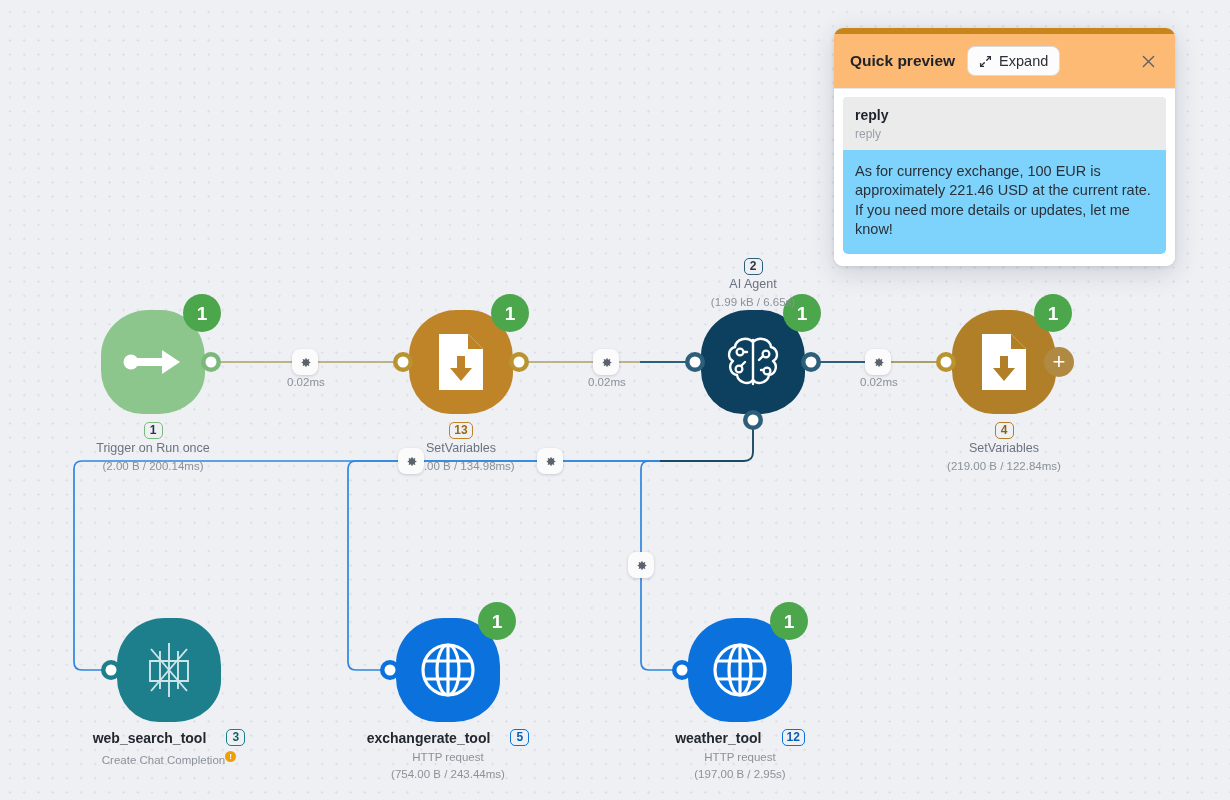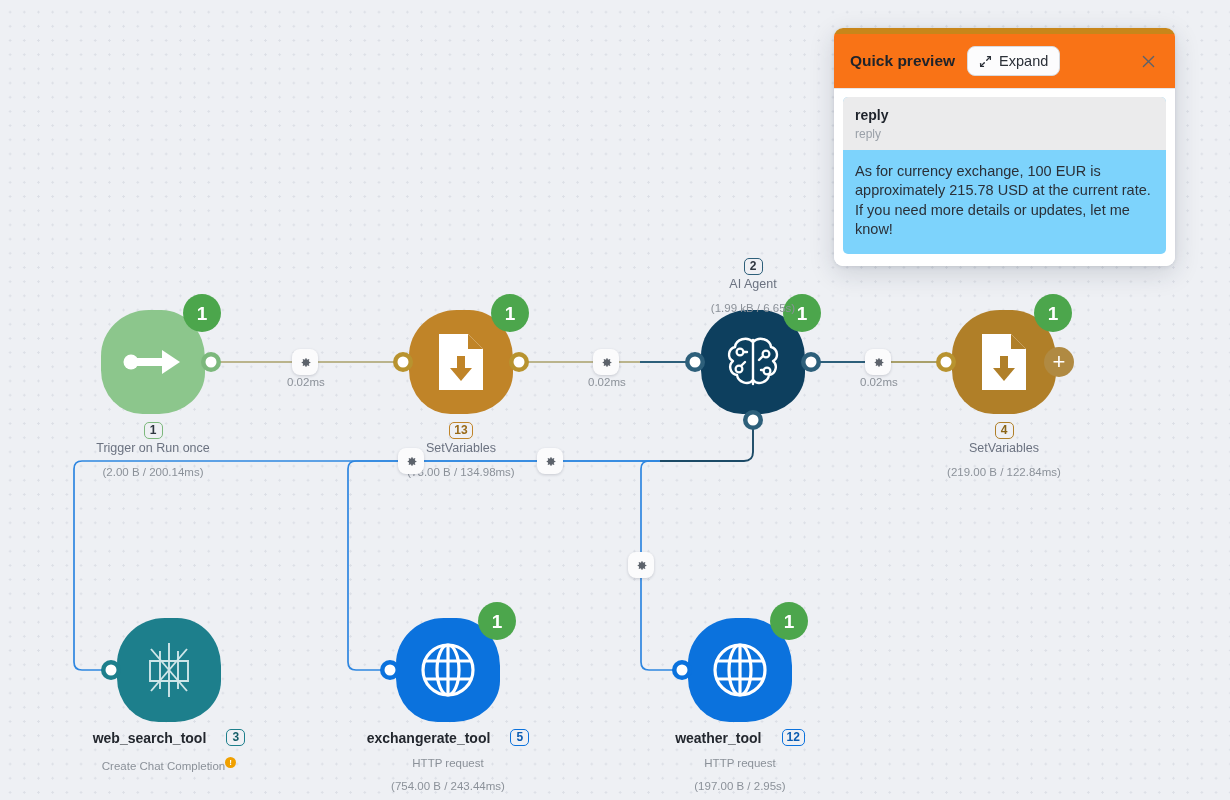--- a/index.html
+++ b/index.html
@@ -95,21 +95,21 @@
     border: 1.3px solid #8a8f98;
     border-radius: 5px;
     background: rgba(238,240,244,0.9);
     font-size: 12px; font-weight: 700; color: #2f3640;
     line-height: 15px;
   }
   .cap-name {
     font-size: 12.5px; color: #6b7280; margin-top: 2px;
   }
   .cap-name.bold { font-weight: 700; color: #23272e; font-size: 14px; }
-  .cap-sub { font-size: 11.5px; color: #8b9199; margin-top: 11px; }
+  .cap-sub { font-size: 11.5px; color: #8b9199; margin-top: 5px; }
 
   .tool-title { display: flex; align-items: center; justify-content: center; gap: 20px; }
   .warn-dot {
     display: inline-block;
     width: 11px; height: 11px; border-radius: 50%;
     background: #f0a000; color: #fff;
     font-size: 8px; font-weight: 700;
     line-height: 11px; text-align: center;
     vertical-align: super;
   }
@@ -138,21 +138,21 @@
     background: #ffffff;
     border-radius: 9px;
     box-shadow: 0 7px 26px rgba(25,35,60,0.16), 0 1px 4px rgba(25,35,60,0.10);
     overflow: hidden;
     z-index: 20;
   }
   #preview-panel .accent-bar { height: 6px; background: #c8861a; }
   .panel-head {
     display: flex; align-items: center;
     padding: 12px 14px 12px 16px;
-    background: #f97316;
+    background: #fdba74;
     border-bottom: 1px solid #e6e7ea;
   }
   .panel-title { font-size: 15.5px; font-weight: 700; color: #1e232b; }
   .expand-btn {
     margin-left: 12px;
     display: inline-flex; align-items: center; gap: 7px;
     padding: 6px 11px;
     border: 1px solid #d8dade;
     border-radius: 8px;
     background: #fcfcfd;
@@ -449,17 +449,17 @@
       </svg>
     </span>
   </div>
   <div class="panel-body">
     <div class="reply-card">
       <div class="reply-head">
         <div class="reply-key">reply</div>
         <div class="reply-type">reply</div>
       </div>
       <div class="reply-body">
-        <p class="reply-para">As for currency exchange, 100 EUR is approximately 215.78 USD at the current rate. If you need more details or updates, let me know!</p>
+        <p class="reply-para">As for currency exchange, 100 EUR is approximately 221.46 USD at the current rate. If you need more details or updates, let me know!</p>
       </div>
     </div>
   </div>
 </div>
 
 </body></html>

